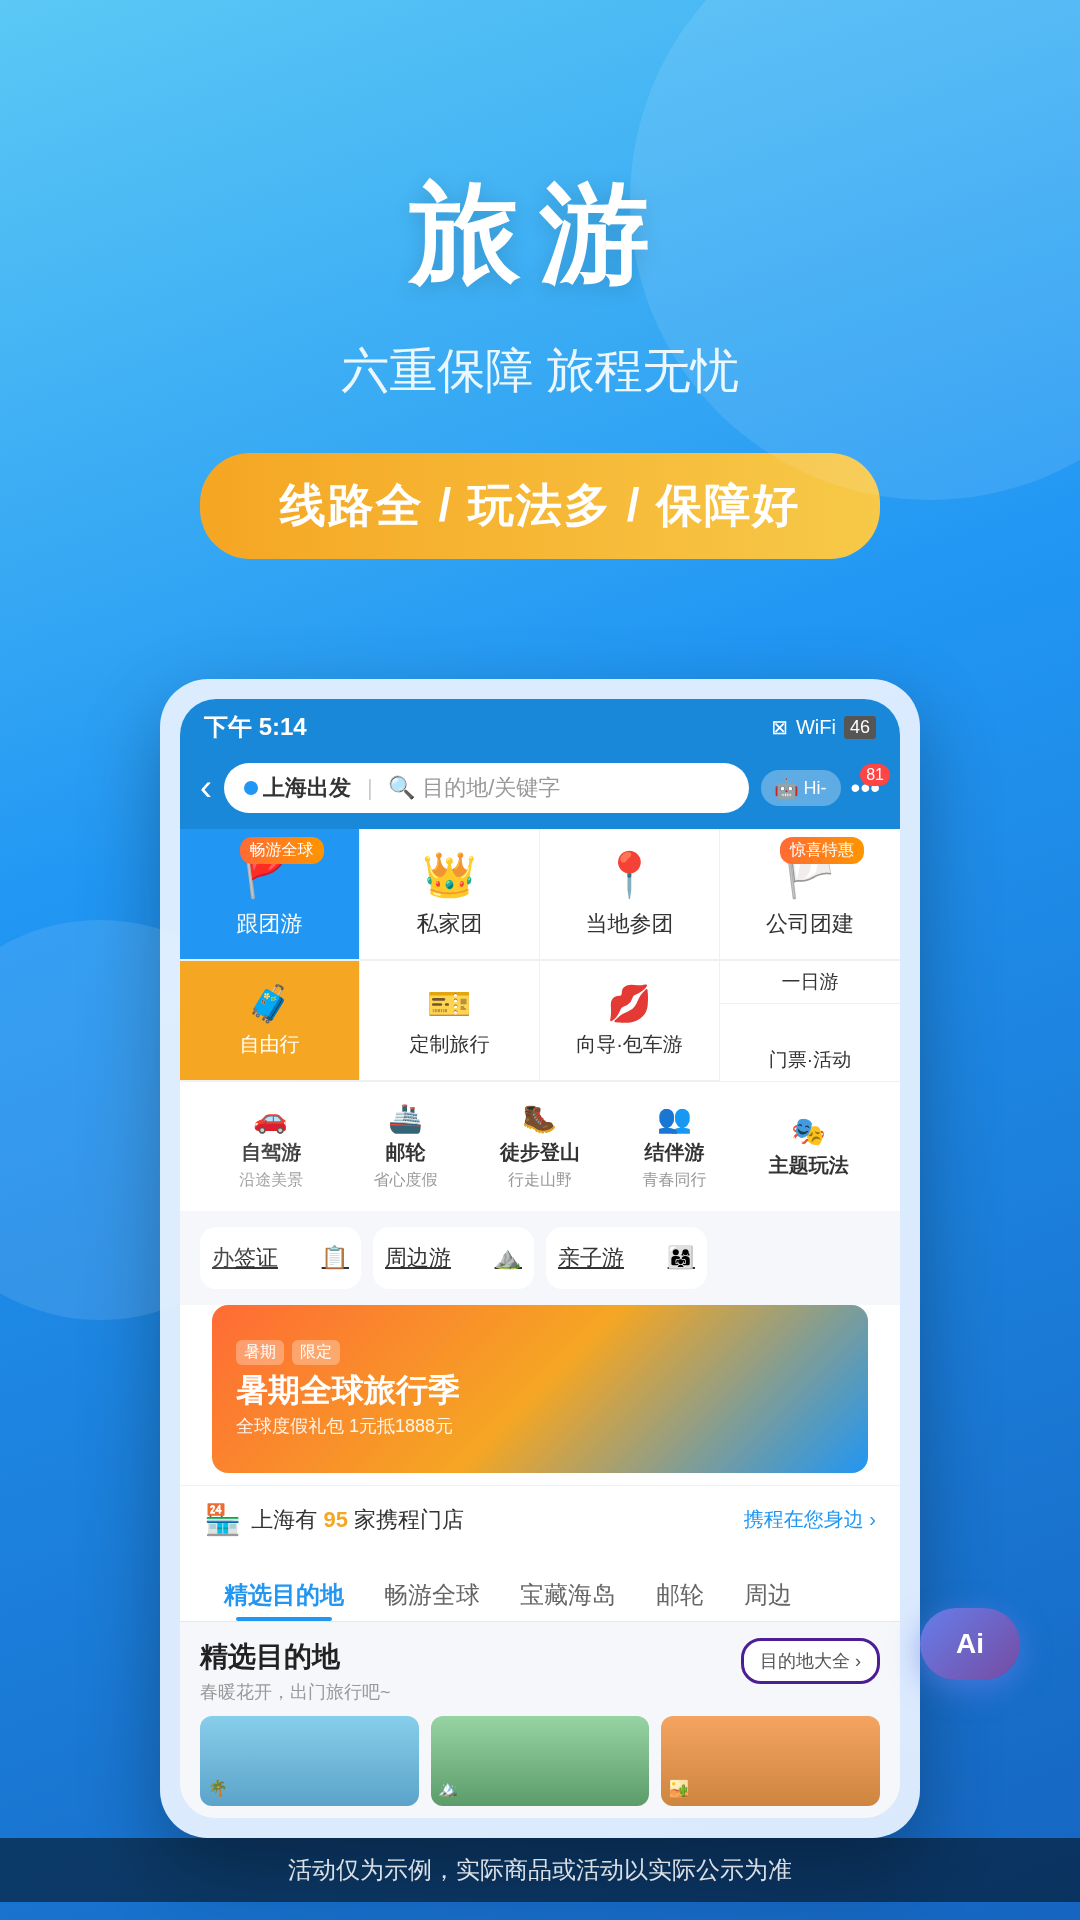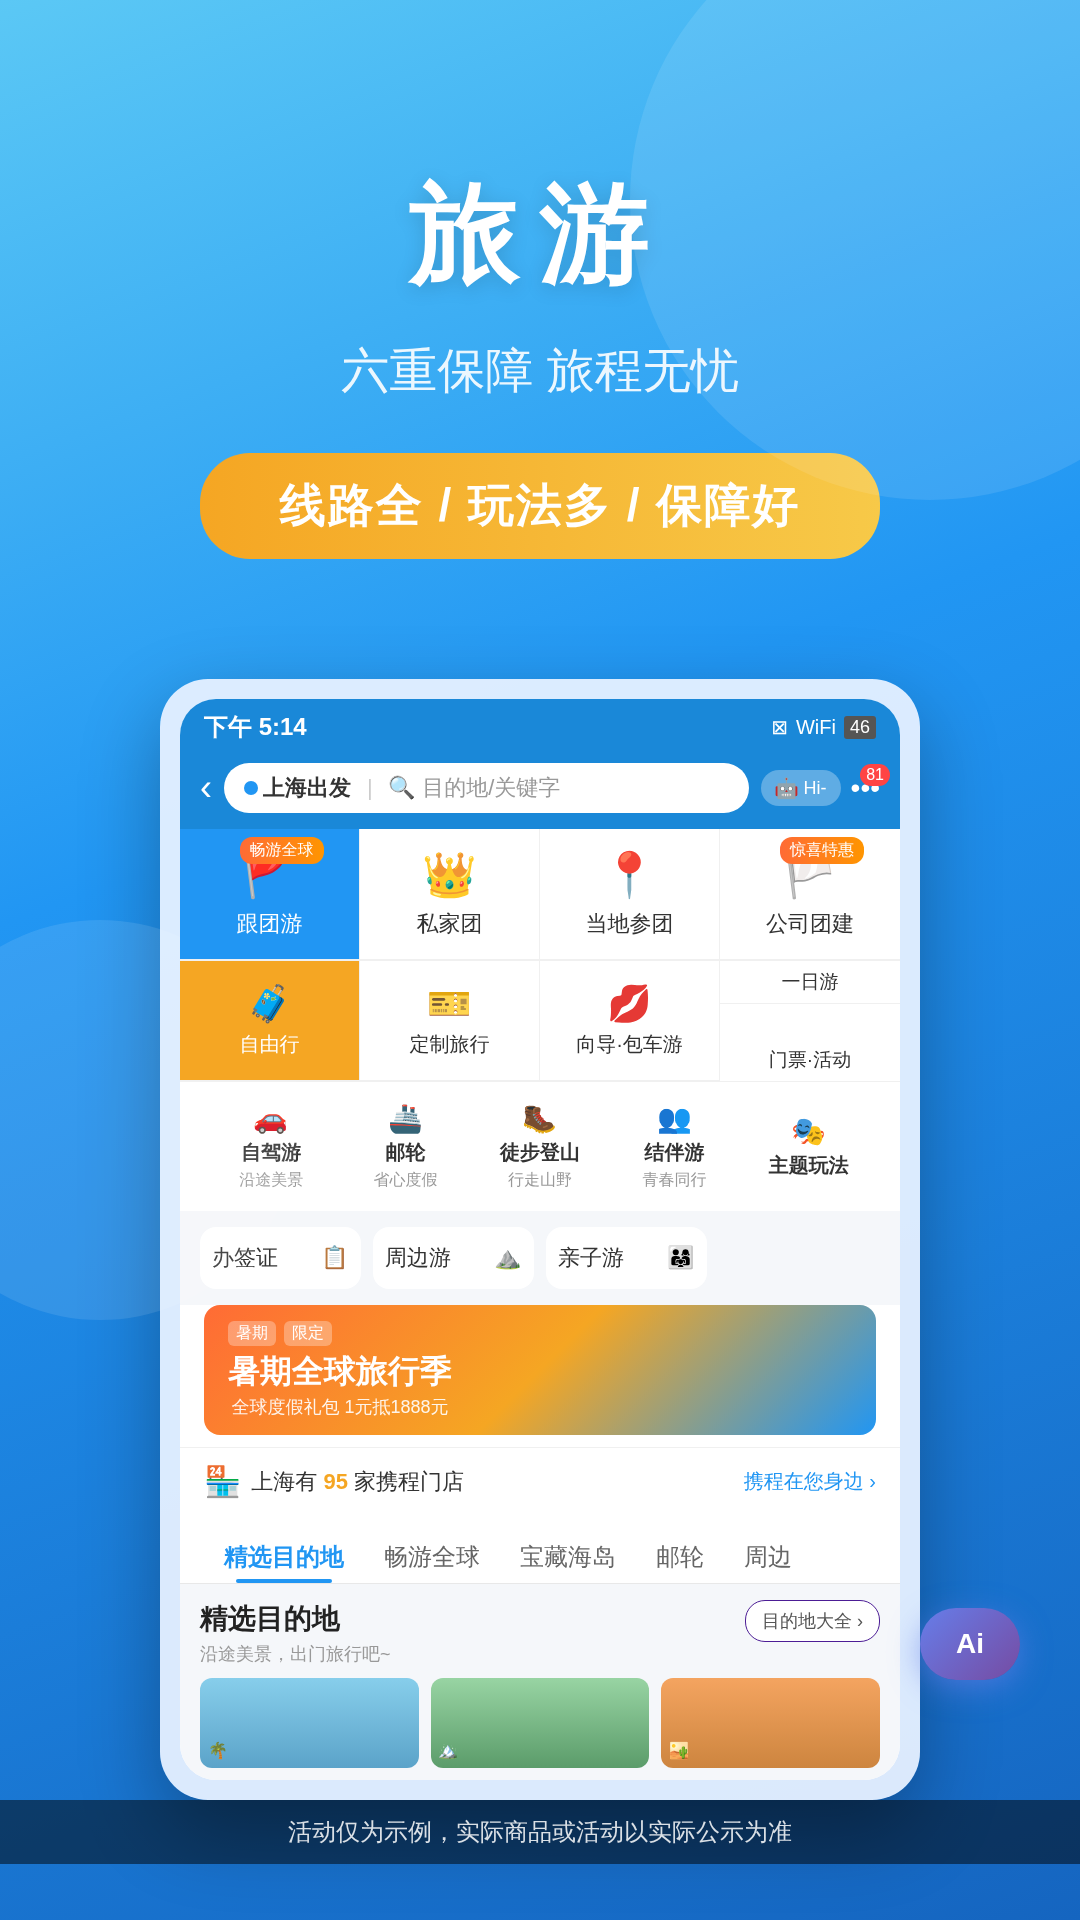--- a/index.html
+++ b/index.html
@@ -198,35 +198,35 @@
       background: #fff;
       border-radius: 16px;
       padding: 16px 12px;
       display: flex;
       align-items: center;
       justify-content: space-between;
       cursor: pointer;
       font-size: 22px;
       color: #333;
       font-weight: 500;
+      text-decoration: underline;
     }
 
     
     .banner {
-      margin: 0 24px 12px;
+      margin: 0 32px 12px;
       border-radius: 16px;
       background: linear-gradient(135deg, #ff6b35, #f5a623, #2196f3);
-      height: 130px;
+      height: 168px;
       display: flex;
       align-items: center;
       padding: 16px 24px;
       color: #fff;
       overflow: hidden;
       position: relative;
-      text-align: center;
     }
     .banner-text {
       font-size: 32px;
       font-weight: 900;
       line-height: 1.2;
     }
     .banner-sub { font-size: 18px; opacity: 0.9; margin-top: 4px; }
 
     
     .store-row {
@@ -523,23 +523,23 @@
         </div>
         <div class="tab">
           <span>周边</span>
         </div>
       </div>
 
       <div style="padding:16px 20px 12px;background:#f5f7fa;">
         <div style="display:flex;justify-content:space-between;align-items:flex-start;">
           <div>
             <div style="font-size:28px;font-weight:700;color:#222;">精选目的地</div>
-            <div style="font-size:18px;color:#999;margin-top:4px;">沿途美景，出门旅行吧~</div>
-          </div>
-          <div style="background:#fff;border:1px solid #4c1d95;border-radius:20px;padding:8px 16px;font-size:18px;color:#555;display:flex;align-items:flex-end;gap:4px;cursor:pointer;">
+            <div style="font-size:18px;color:#999;margin-top:4px;">春暖花开，出门旅行吧~</div>
+          </div>
+          <div style="background:#fff;border:3px solid #4c1d95;border-radius:20px;padding:8px 16px;font-size:18px;color:#555;display:flex;align-items:flex-end;gap:4px;cursor:pointer;">
             <span>目的地大全 ›</span>
           </div>
         </div>
 
         <div style="display:flex;gap:12px;margin-top:12px;overflow:hidden;">
           <div style="flex:1;background:linear-gradient(180deg,#87ceeb,#5ba3c9);border-radius:12px;height:90px;display:flex;align-items:flex-end;padding:8px;font-size:16px;color:#fff;cursor:pointer;">🌴</div>
           <div style="flex:1;background:linear-gradient(180deg,#98d4a3,#5b9c6a);border-radius:12px;height:90px;display:flex;align-items:flex-end;padding:8px;font-size:16px;color:#fff;cursor:pointer;">🏔️</div>
           <div style="flex:1;background:linear-gradient(180deg,#f4a460,#cd853f);border-radius:12px;height:90px;display:flex;align-items:flex-end;padding:8px;font-size:16px;color:#fff;cursor:pointer;">🏜️</div>
         </div>
       </div>

